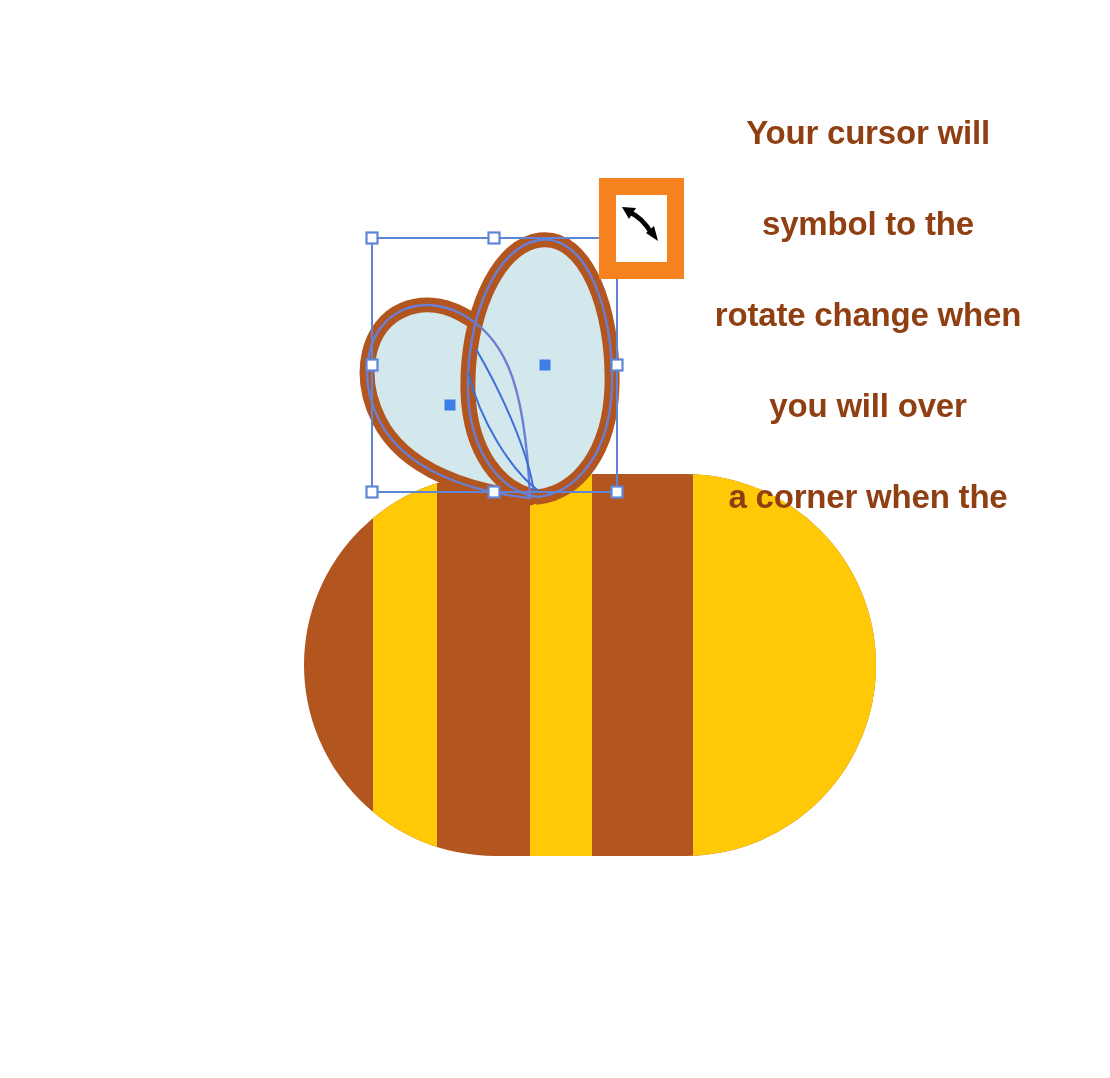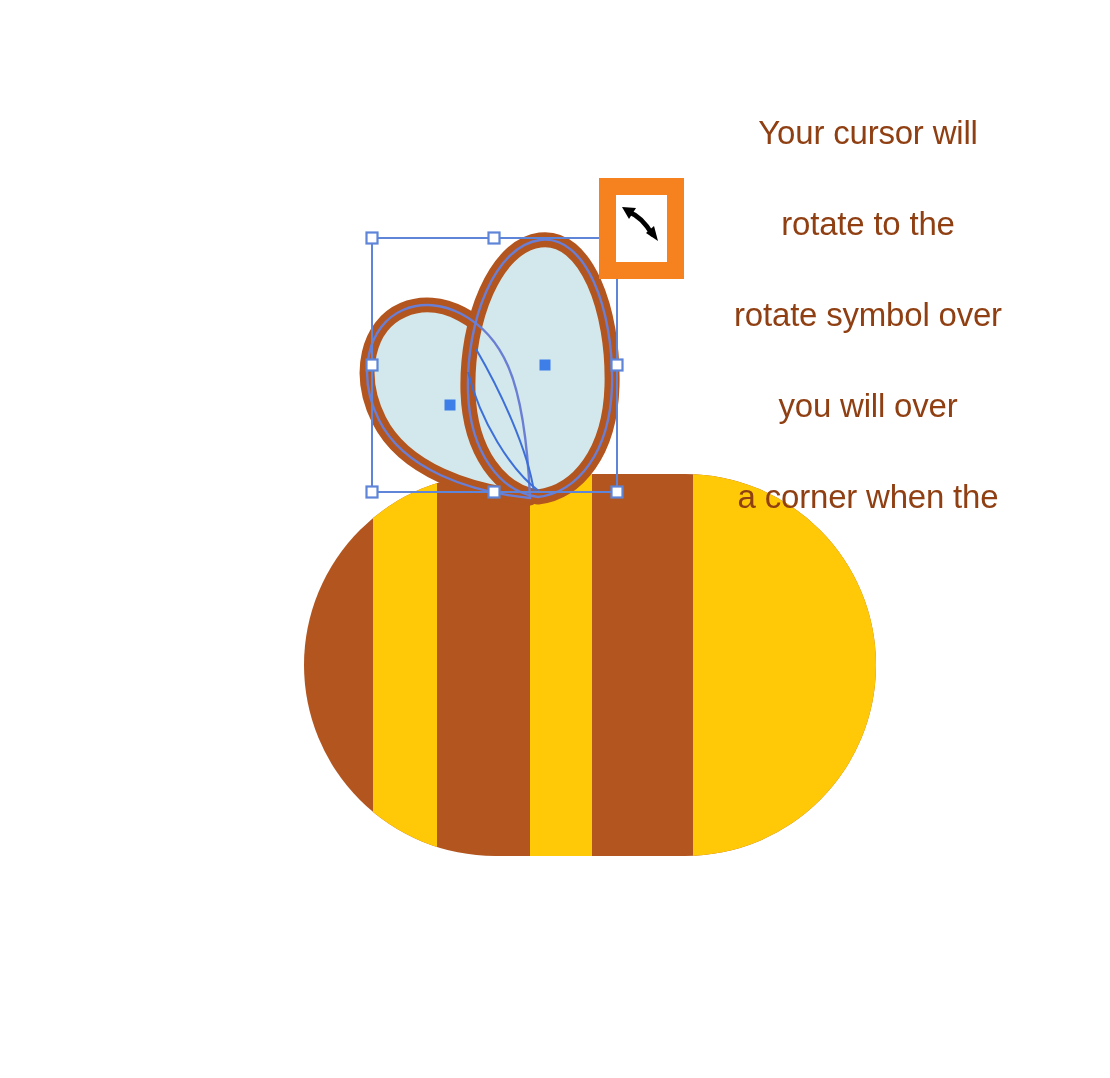--- a/index.html
+++ b/index.html
@@ -11,20 +11,21 @@
   body {
     font-family: "Liberation Sans", sans-serif;
     -webkit-font-smoothing: antialiased;
   }
   #canvas {
     position: relative;
     width: 1110px;
     height: 1078px;
     background: #ffffff;
     overflow: hidden;
+    font-weight: bold;
   }
 
   
   #artboard {
     position: absolute;
     left: 0;
     top: 0;
     width: 1110px;
     height: 1078px;
   }
@@ -148,19 +149,19 @@
   <div id="rotate-callout" style="border-color: rgb(245, 130, 31); border-width: 17px; background: rgb(255, 255, 255);">
     <svg viewBox="0 0 51 67" xmlns="http://www.w3.org/2000/svg">
       <path d="M 13 17 C 21 20, 30 29, 36 39" fill="none" stroke="#000000" stroke-width="4.6" stroke-linecap="round"></path>
       <polygon points="6,12 20,13 13,24" fill="#000000"></polygon>
       <polygon points="42,46 30,38 38,31" fill="#000000"></polygon>
     </svg>
   </div>
 
   <div id="callout" style="color: rgb(143, 63, 18); font-size: 33px; text-align: center;">
     <span class="ln">Your cursor will</span>
-    <span class="ln">rotate to the</span>
-    <span class="ln">rotate symbol over</span>
+    <span class="ln">symbol to the</span>
+    <span class="ln">rotate change when</span>
     <span class="ln">you will over</span>
     <span class="ln">a corner when the</span>
   </div>
 
 </div>
 
 </body></html>

